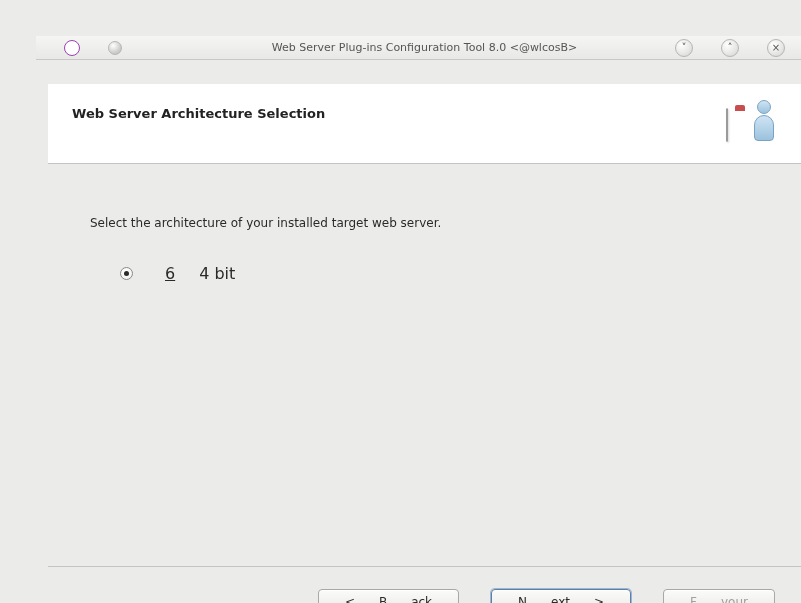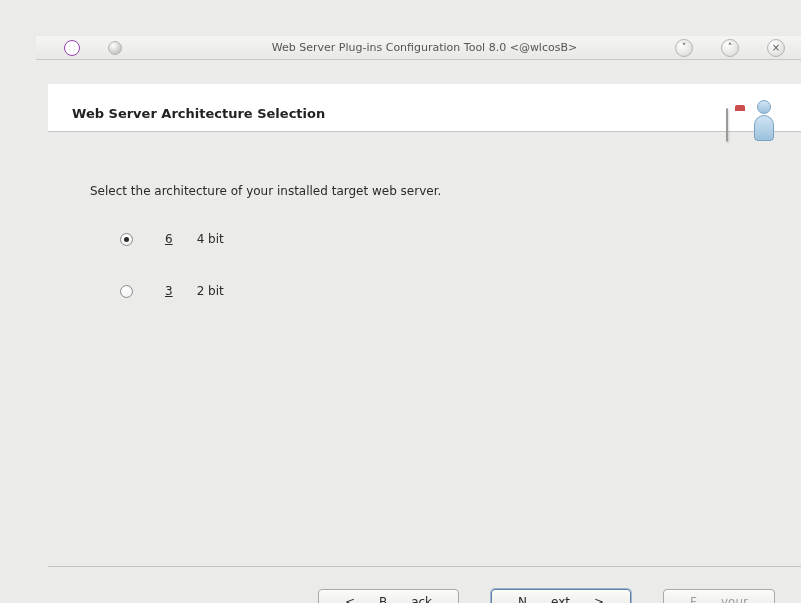--- a/index.html
+++ b/index.html
@@ -55,21 +55,21 @@
       height: 579px;
       display: flex; flex-direction: column;
       background: #ebebe9;
     }
     .header {
       background: #fff;
       border-bottom: 1px solid #c4c4c2;
       padding: 10px 12px 8px 12px;
       display: flex;
       align-items: flex-start;
-      height: 48px;
+      height: 80px;
     }
     .header-title {
       font-weight: bold;
       font-size: 13px;
       color: #222;
       flex: 1;
     }
     .header-icon {
       width: 54px; height: 48px;
       display: flex; align-items: flex-end; justify-content: center;
@@ -132,21 +132,21 @@
       border: 1px solid #8a8a88;
       background: radial-gradient(circle at 35% 30%, #fff, #eee);
       margin-right: 8px;
       display: flex; align-items: center; justify-content: center;
       flex-shrink: 0;
     }
     .radio.selected::after {
       content: ""; width: 5px; height: 5px; border-radius: 50%;
       background: #2a2a2a;
     }
-    .radio-label { font-size: 12px; }
+    .radio-label { font-size: 16px; }
     .radio-label .u { text-decoration: underline; }
     .footer {
       border-top: 1px solid #c4c4c2;
       background: #ebebe9;
       padding: 10px 14px 12px 14px;
       display: flex; justify-content: flex-end; gap: 8px;
     }
     .btn {
       min-width: 96px;
       height: 26px;
@@ -211,24 +211,20 @@
     </div>
   </div>
 
   <div class="main">
     <div class="instruction">Select the architecture of your installed target web server.</div>
     <div class="radio-group">
       <div class="radio-row">
         <div class="radio selected"></div>
         <span class="radio-label"><span class="u">6</span><span>4 bit</span></span>
       </div>
-      <div class="radio-row">
-        <div class="radio"></div>
-        <span class="radio-label"><span class="u">3</span><span>2 bit</span></span>
-      </div>
     </div>
   </div>
 
   <div class="footer">
     <div class="btn">
         <span>&lt; </span>
         <span class="u">B</span>
         <span>ack</span>
       </div>
     <div class="btn default">

